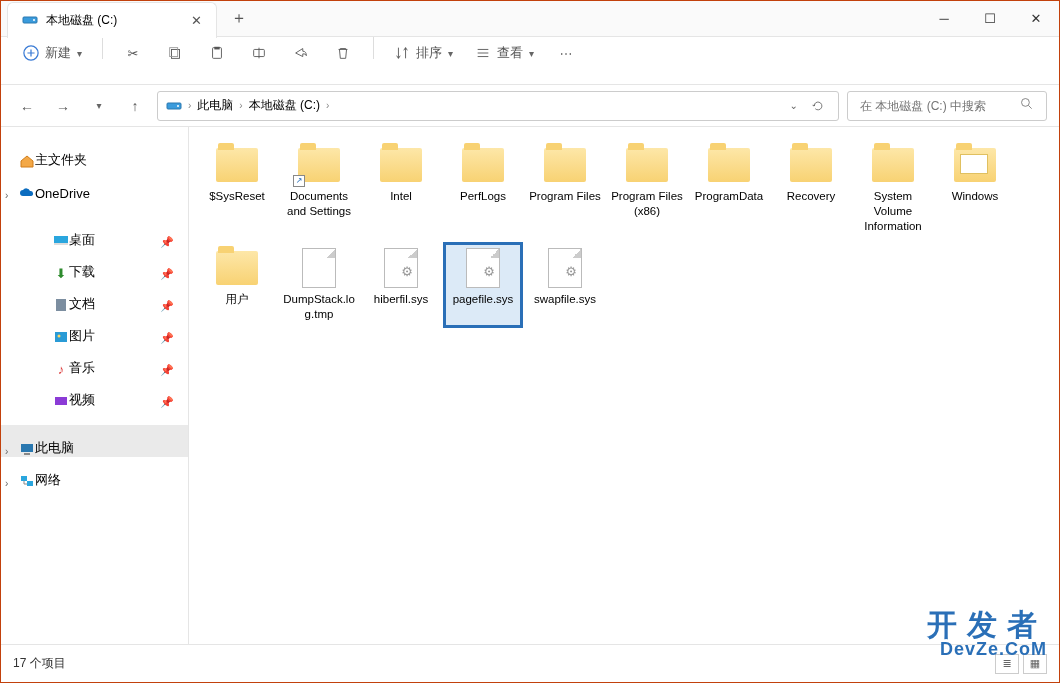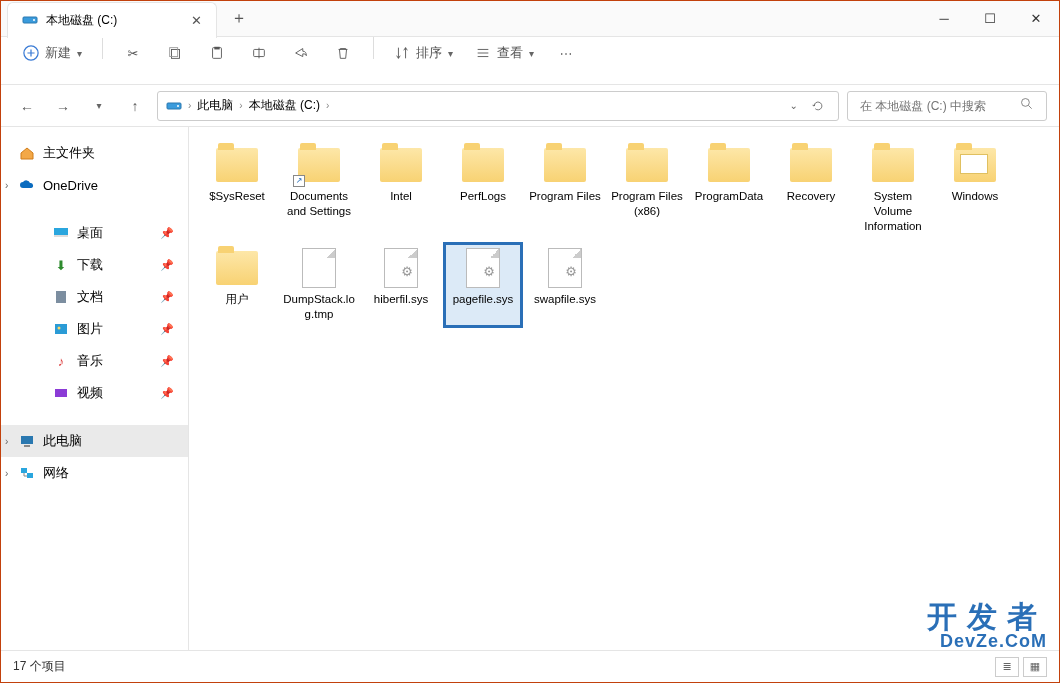--- a/index.html
+++ b/index.html
@@ -26,46 +26,46 @@
 .navbtn { width: 28px; height: 28px; display: flex; align-items: center; justify-content: center; color: #555; font-size: 14px; }
 .addr-field { flex: 1; height: 30px; border: 1px solid #ccc; border-radius: 3px; display: flex; align-items: center; padding: 0 8px; gap: 6px; font-size: 12px; }
 .addr-field .crumb-sep { color: #888; font-size: 10px; }
 .addr-right { margin-left: auto; display:flex; gap:8px; align-items:center; }
 .refresh-btn { width:24px; height:24px; display:flex; align-items:center; justify-content:center; color:#555; }
 .search-field { width: 200px; height: 30px; border: 1px solid #ccc; border-radius: 3px; display: flex; align-items: center; padding: 0 8px; font-size: 12px; color: #888; justify-content: center; }
 .search-field input { border: none; outline: none; font-size: 12px; width: 160px; }
 
 .body-area { flex: 1; display: flex; overflow: hidden; }
 .sidebar { width: 188px; border-right: 1px solid #e5e5e5; padding-top: 10px; font-size: 13px; }
-.side-item { height: 32px; display: flex; align-items: center; padding-left: 18px; gap: 8px; position: relative; }
+.side-item { height: 32px; display: flex; align-items: flex-end; padding-left: 18px; position: relative; }
 .side-item.sub { padding-left: 52px; }
 .side-item.selected { background: #eaeaea; }
 .side-item .exp { position: absolute; left: 4px; font-size: 10px; color: #666; }
 .side-item .pin { margin-left: auto; margin-right: 14px; color: #888; font-size: 11px; }
 .side-gap { height: 16px; }
 
 .content { flex: 1; padding: 14px 10px; display: flex; flex-wrap: wrap; align-content: flex-start; gap: 6px; }
 .item { width: 76px; display: flex; flex-direction: column; align-items: center; padding: 4px 2px; font-size: 11.5px; text-align: center; line-height: 1.3; }
 .item.selected { outline: 3px solid #2a6fb7; outline-offset: -1px; background: #dceaf7; }
 .item .icon { width: 48px; height: 40px; margin-bottom: 4px; display: flex; align-items: center; justify-content: center; position: relative; }
 .item .label { word-break: break-word; }
 
 .folder-icon { width: 42px; height: 34px; background: linear-gradient(#fde7a8, #f8d273); border-radius: 2px; position: relative; }
 .folder-icon::before { content: ""; position: absolute; top: -5px; left: 2px; width: 16px; height: 7px; background: #f8d273; border-radius: 2px 2px 0 0; }
 .folder-icon.open::after { content:""; position:absolute; top:6px; left:6px; width:26px; height:18px; background:#fff; border:1px solid #e0c060; }
 .file-icon { width: 34px; height: 40px; background: #fff; border: 1px solid #bbb; position: relative; }
 .file-icon::before { content:""; position:absolute; top:0; right:0; width:9px; height:9px; background:linear-gradient(135deg,#fff 50%,#ccc 50%); }
 .file-icon .gear { position:absolute; bottom:6px; right:4px; font-size:13px; color:#999; }
 .shortcut-badge { position:absolute; bottom:-2px; left:-2px; width:12px; height:12px; background:#fff; border:1px solid #888; display:flex; align-items:center; justify-content:center; font-size:8px; color:#2a6fb7; }
 
-.statusbar { height: 32px; border-top: 1px solid #e5e5e5; display: flex; align-items: center; padding: 0 12px; font-size: 12px; color: #333; text-align: center; }
+.statusbar { height: 38px; border-top: 1px solid #e5e5e5; display: flex; align-items: center; padding: 0 12px; font-size: 12px; color: #333; text-align: center; }
 .statusbar .right { margin-left: auto; display: flex; gap: 4px; }
 .view-toggle { width: 24px; height: 20px; border: 1px solid #ccc; display:flex; align-items:center; justify-content:center; font-size:11px; color:#666; }
 
-.watermark { position: absolute; right: 12px; bottom: 32px; font-family: Arial, sans-serif; font-weight: bold; color: #2a6fb7; line-height: 1; text-align: right; pointer-events: none; }
+.watermark { position: absolute; right: 12px; bottom: 24px; font-family: Arial, sans-serif; font-weight: bold; color: #2a6fb7; line-height: 1; text-align: right; pointer-events: none; }
 .watermark .wm1 { font-size: 30px; letter-spacing: 10px; font-family: "SimSun","Microsoft YaHei"; }
 .watermark .wm2 { font-size: 18px; letter-spacing: 1px; }
 
 .sicon { width:16px; height:16px; display:inline-flex; align-items:center; justify-content:center; }
 </style>
 </head>
 <body>
 
 <div class="window">
 

